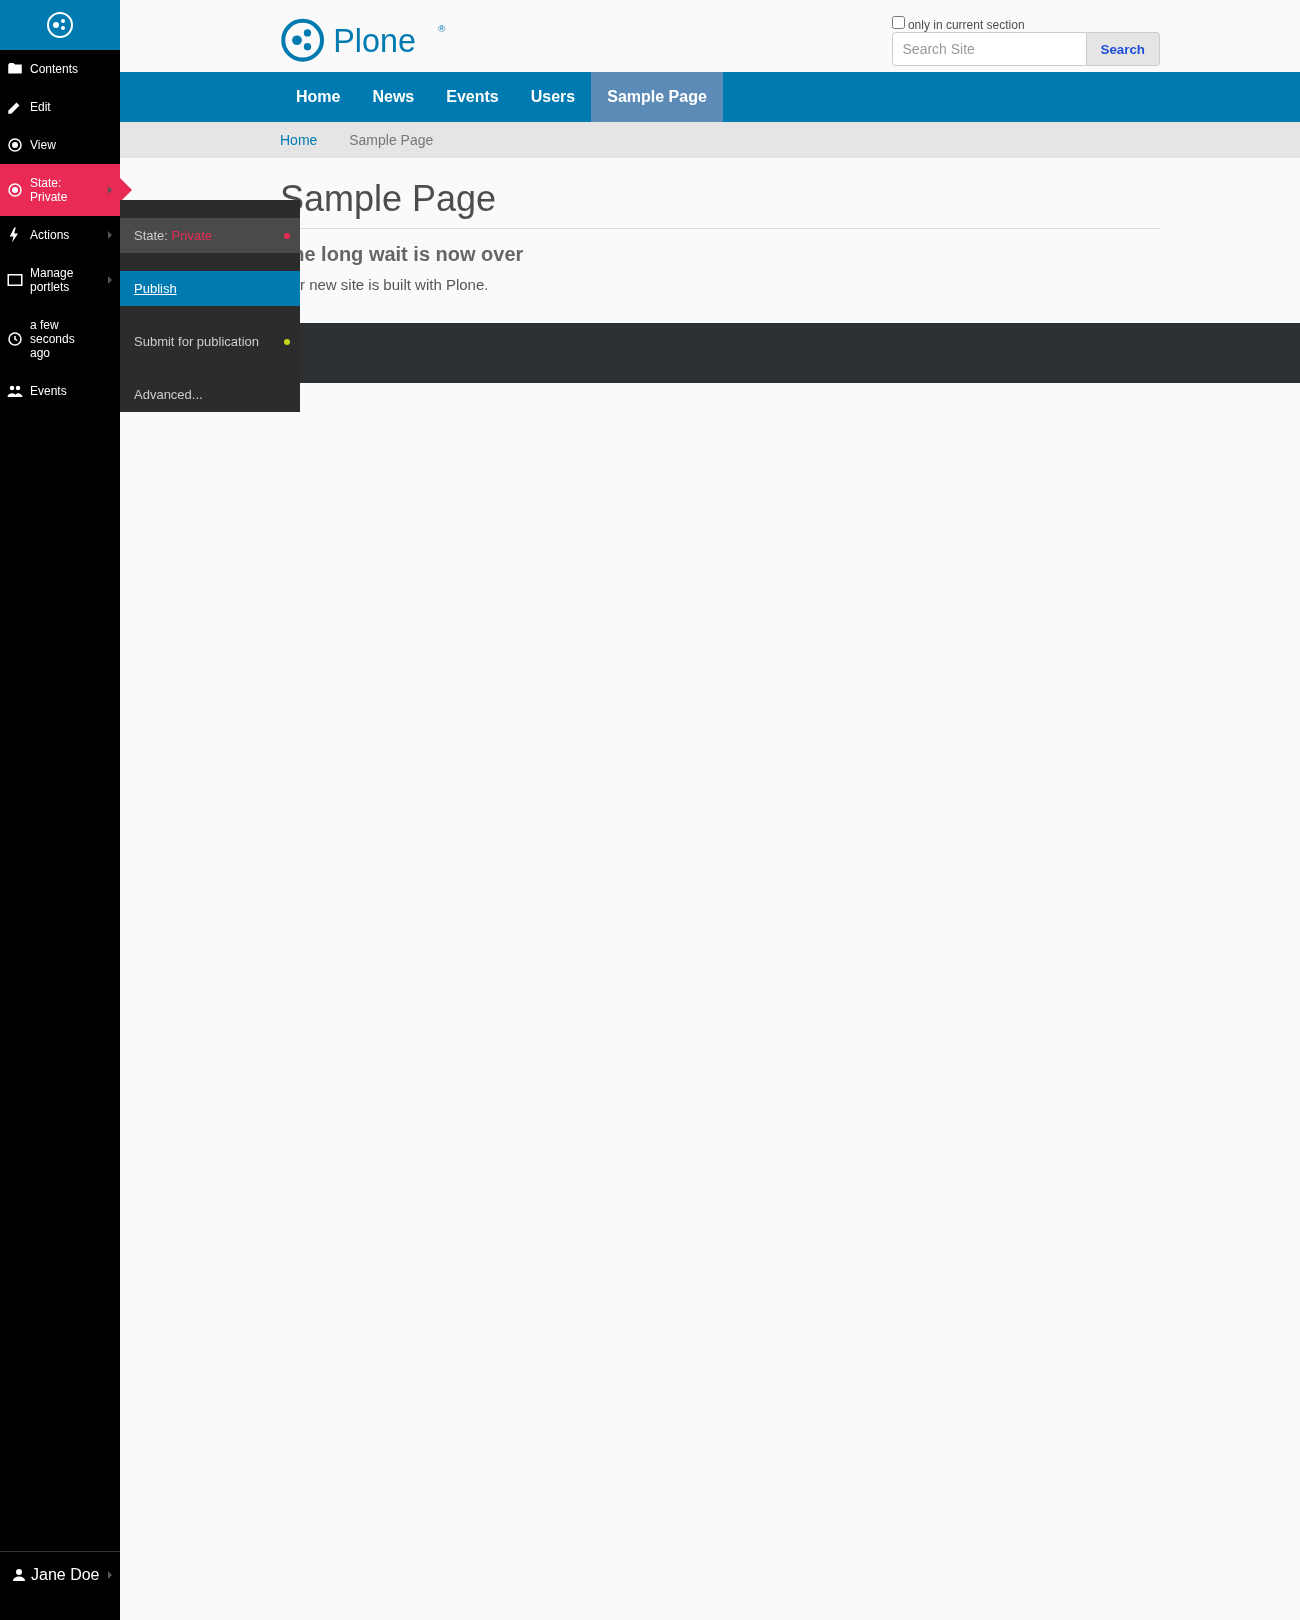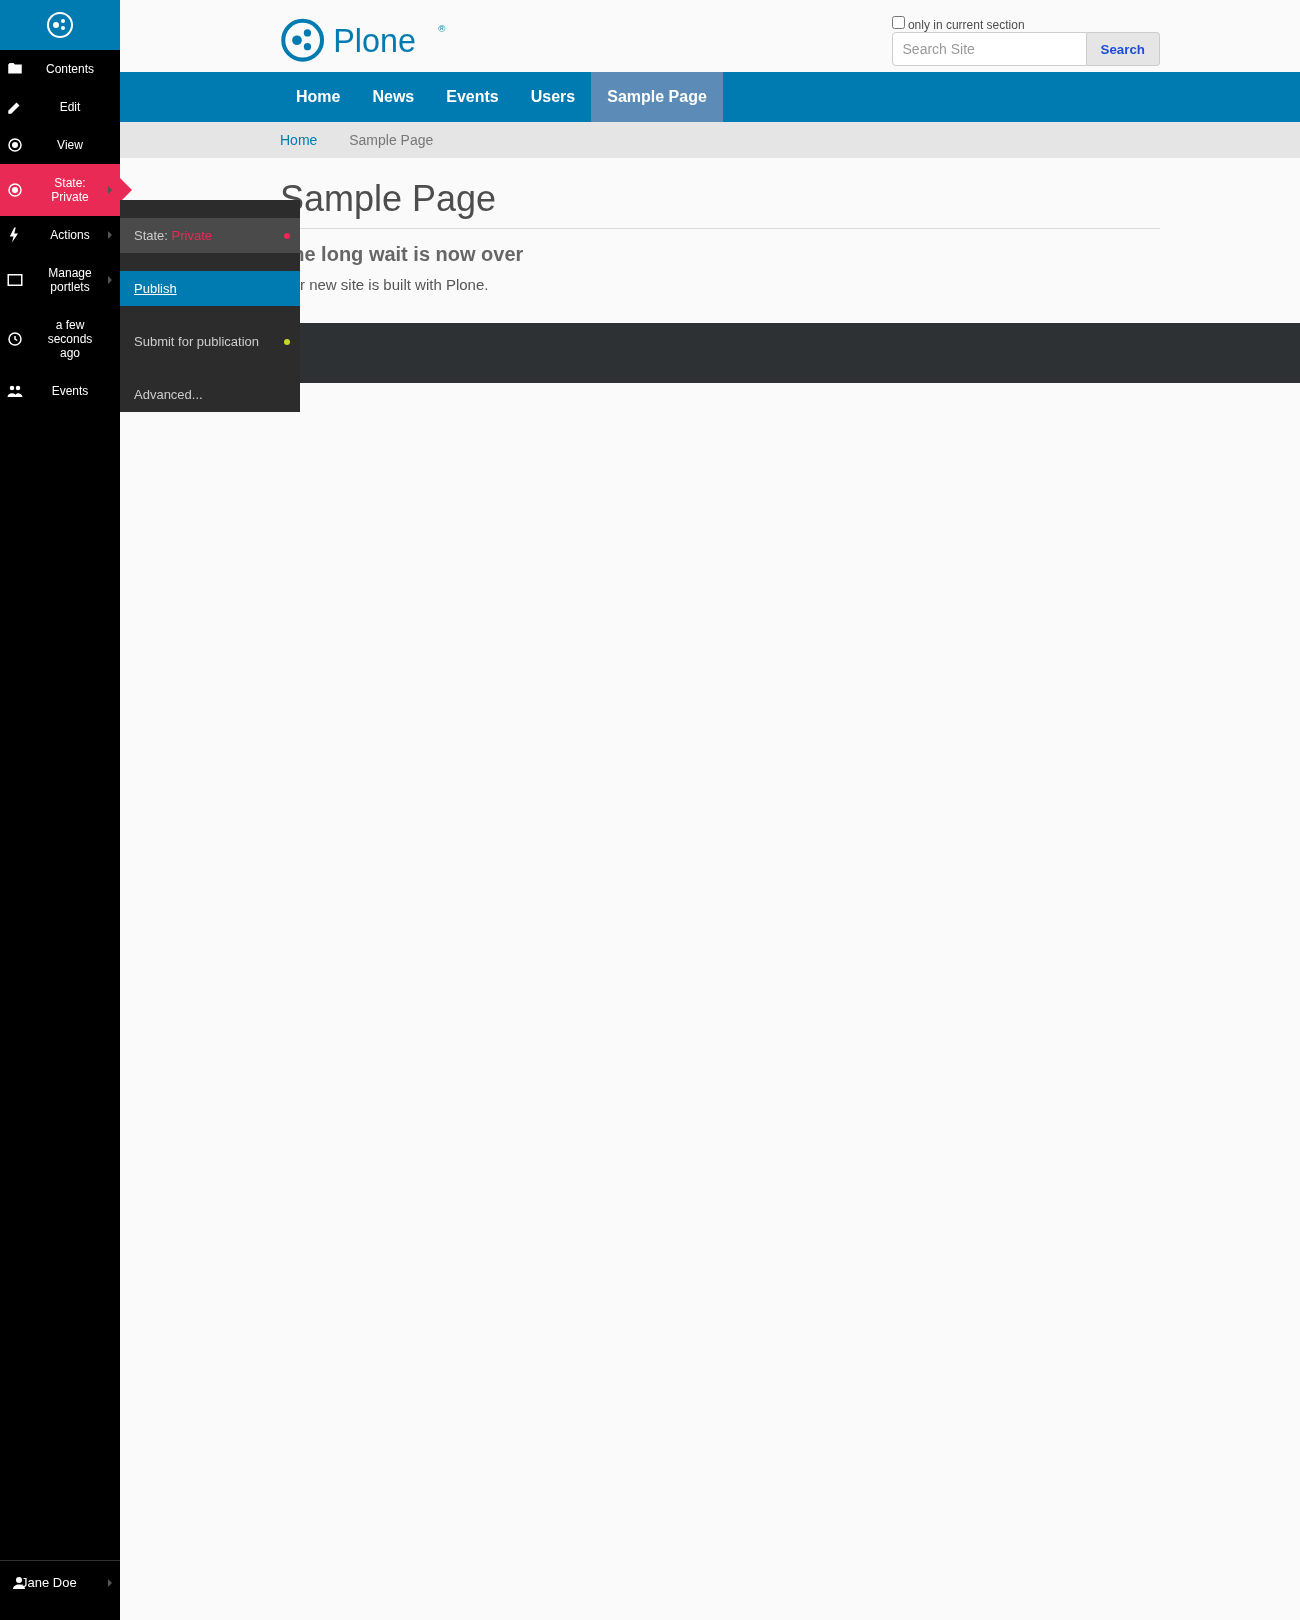--- a/index.html
+++ b/index.html
@@ -43,21 +43,21 @@
 .plone-dots span {
   content: '';
   position: absolute;
   background: #fff;
   border-radius: 50%;
 }
 .plone-dots span { width: 6px; height: 6px; left: 4px; top: 8px; }
 .plone-dots::before { width: 4px; height: 4px; left: 12px; top: 5px; }
 .plone-dots::after  { width: 4px; height: 4px; left: 12px; top: 12px; }
 
-.toolbar ul { list-style: none; text-align: center; }
+.toolbar ul { list-style: none; }
 .toolbar li {
   position: relative;
   padding: 12px 10px 12px 30px;
   font-size: 12px;
   line-height: 14px;
   cursor: pointer;
 }
 .toolbar li.with-caret::after {
   content: '';
   position: absolute;
@@ -88,26 +88,26 @@
   transform: translateY(-50%);
   width: 18px;
   height: 18px;
 }
 .toolbar .icon svg { width: 18px; height: 18px; }
 
 .toolbar .label-stack span { display: block; }
 
 .toolbar-user {
   position: absolute;
-  bottom: 16px;
+  bottom: 22px;
   left: 0;
   right: 0;
   border-top: 1px solid #333;
-  padding: 14px 10px 14px 21px;
-  font-size: 13px;
+  padding: 14px 10px 14px 31px;
+  font-size: 16px;
 }
 .toolbar-user .icon { position: absolute; left: 10px; top: 50%; transform: translateY(-50%); }
 .toolbar-user::after {
   content: '';
   position: absolute;
   right: 8px;
   top: 50%;
   margin-top: -4px;
   border-top: 4px solid transparent;
   border-bottom: 4px solid transparent;

